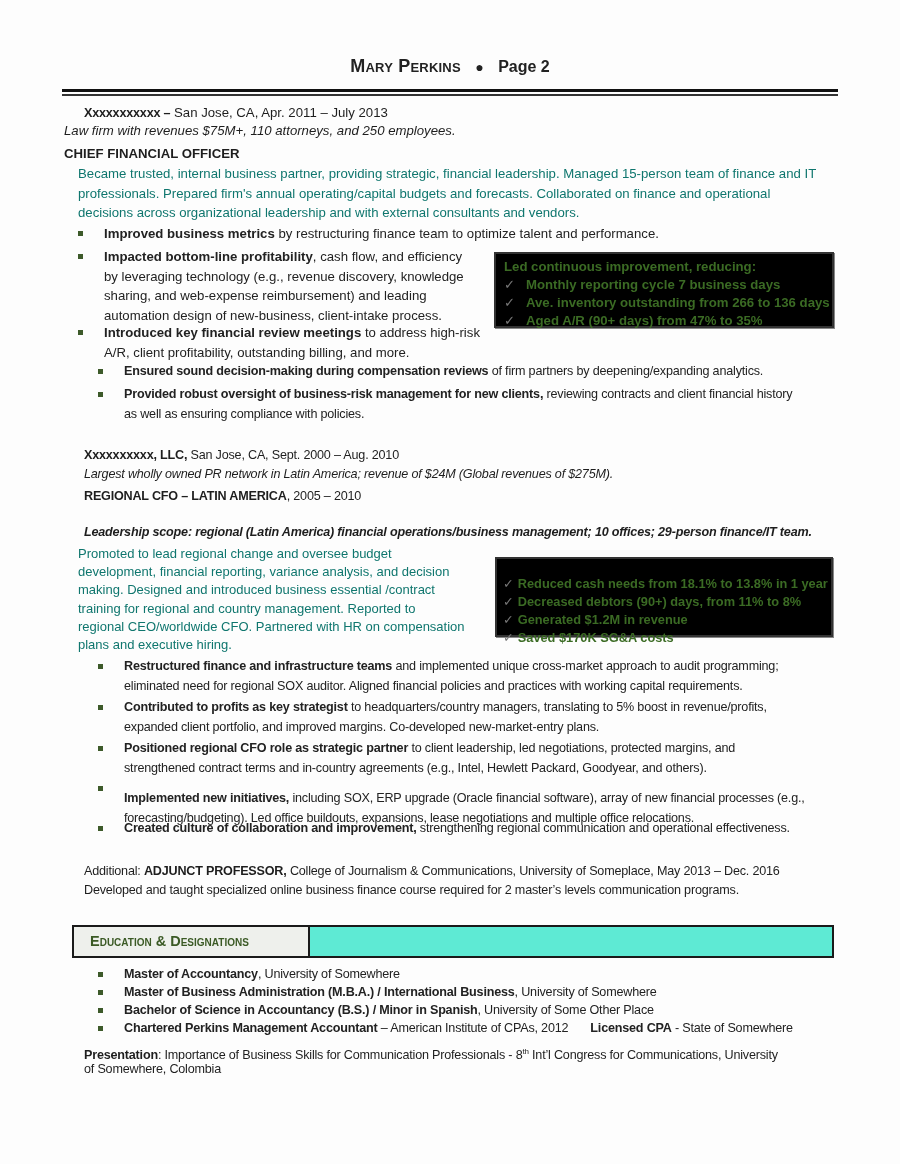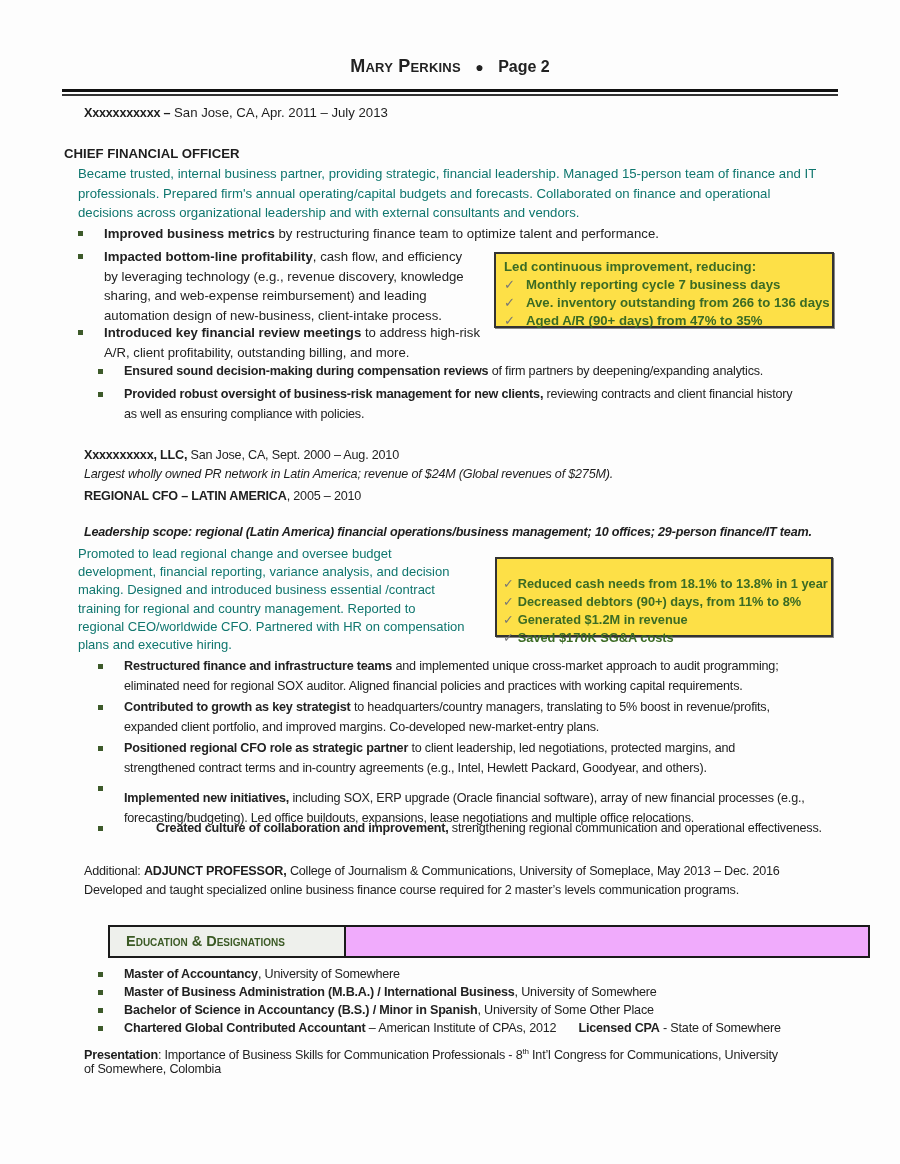--- a/index.html
+++ b/index.html
@@ -23,30 +23,30 @@
   .i { font-style: italic; }
   .para { position: absolute; font-size: 13.2px; line-height: 19.5px; color: #0f766e; }
   .bullet-item { position: absolute; left: 78px; font-size: 13.2px; line-height: 19.5px; color: #222; }
   .bullet-item .sq {
     position: absolute; left: 0; top: 7px; width: 5px; height: 5px; background: #3d5a2a;
   }
   .bullet-item .txt { position: absolute; left: 26px; }
   .cond { font-size: 12.6px; letter-spacing: -0.2px; margin-left: 20px; }
 
   .callout {
-    position: absolute; background: #fde047; border: 2px solid #333;
+    position: absolute; background: #000000; border: 2px solid #333;
     box-shadow: 1px 1px 0 #888; color: #3b6b24; font-weight: bold; font-size: 13.2px; line-height: 18px;
   }
   .callout .row { white-space: nowrap; }
   .callout .chk { color: #777; font-weight: normal; display: inline-block; width: 22px; text-align: left; }
   .callout .chk2 { color: #777; font-weight: normal; margin-right: 4px; }
 
   .edu-box {
     position: absolute; left: 72px; top: 925px; width: 758px; height: 29px;
-    border: 2.5px solid #1a1a1a; background: #f0abfc; margin-left: 36px;
+    border: 2.5px solid #1a1a1a; background: #5eead4;
   }
   .edu-title {
     position: absolute; left: 0; top: 0; width: 236px; height: 29px; background: #eef0ec;
     border-right: 2px solid #1a1a1a; color: #3b5a25; font-weight: bold; font-size: 14.5px;
     font-variant: small-caps; line-height: 29px; padding-left: 16px; box-sizing: border-box;
   }
   sup { font-size: 8px; }
 </style>
 </head>
 <body>
@@ -57,20 +57,21 @@
     <span class="name">Mary Perkins</span>
     <span class="dot">●</span>
     <span>Page 2</span>
   </div>
   <div class="rule thick"></div>
   <div class="rule thin"></div>
 
   <div class="line" style="top:103px;">
     <span class="b cond">Xxxxxxxxxxx –</span><span> San Jose, CA, Apr. 2011 – July 2013</span>
   </div>
+  <div class="line i" style="top:121px;">Law firm with revenues $75M+, 110 attorneys, and 250 employees.</div>
   <div class="line b" style="top:144px;">CHIEF FINANCIAL OFFICER</div>
 
   <div class="para" style="left:78px; top:164px;">
     <div>Became trusted, internal business partner, providing strategic, financial leadership. Managed 15-person team of finance and IT</div>
     <div>professionals. Prepared firm's annual operating/capital budgets and forecasts. Collaborated on finance and operational</div>
     <div>decisions across organizational leadership and with external consultants and vendors.</div>
   </div>
 
   <div class="bullet-item" style="top:224px;">
     <span class="sq"></span>
@@ -143,41 +144,41 @@
   <div class="bullet-item cond" style="top:657px;">
     <span class="sq"></span>
     <div class="txt" style="white-space:nowrap;">
       <div><span class="b">Restructured finance and infrastructure teams</span><span> and implemented unique cross-market approach to audit programming;</span></div>
       <div>eliminated need for regional SOX auditor. Aligned financial policies and practices with working capital requirements.</div>
     </div>
   </div>
   <div class="bullet-item cond" style="top:698px;">
     <span class="sq"></span>
     <div class="txt" style="white-space:nowrap;">
-      <div><span class="b">Contributed to growth as key strategist</span><span> to headquarters/country managers, translating to 5% boost in revenue/profits,</span></div>
+      <div><span class="b">Contributed to profits as key strategist</span><span> to headquarters/country managers, translating to 5% boost in revenue/profits,</span></div>
       <div>expanded client portfolio, and improved margins. Co-developed new-market-entry plans.</div>
     </div>
   </div>
   <div class="bullet-item cond" style="top:739px;">
     <span class="sq"></span>
     <div class="txt" style="white-space:nowrap;">
       <div><span class="b">Positioned regional CFO role as strategic partner</span><span> to client leadership, led negotiations, protected margins, and</span></div>
       <div>strengthened contract terms and in-country agreements (e.g., Intel, Hewlett Packard, Goodyear, and others).</div>
     </div>
   </div>
   <div class="bullet-item cond" style="top:779px;">
     <span class="sq"></span>
     <div class="txt" style="white-space:nowrap;margin-top:10px;">
       <div><span class="b">Implemented new initiatives,</span><span> including SOX, ERP upgrade (Oracle financial software), array of new financial processes (e.g.,</span></div>
       <div>forecasting/budgeting). Led office buildouts, expansions, lease negotiations and multiple office relocations.</div>
     </div>
   </div>
   <div class="bullet-item cond" style="top:819px;">
     <span class="sq"></span>
-    <div class="txt" style="white-space:nowrap;margin-left:32px;">
+    <div class="txt" style="white-space:nowrap;">
       <div><span class="b">Created culture of collaboration and improvement,</span><span> strengthening regional communication and operational effectiveness.</span></div>
     </div>
   </div>
 
   <div class="line cond" style="top:862px;">
     <span>Additional: </span><span class="b">ADJUNCT PROFESSOR,</span><span> College of Journalism &amp; Communications, University of Someplace, May 2013 – Dec. 2016</span>
   </div>
   <div class="line cond" style="top:881px;">Developed and taught specialized online business finance course required for 2 master’s levels communication programs.</div>
 
   <div class="edu-box">
@@ -191,21 +192,21 @@
   <div class="bullet-item cond" style="top:983px;">
     <span class="sq"></span>
     <div class="txt" style="white-space:nowrap;"><span class="b">Master of Business Administration (M.B.A.) / International Business</span><span>, University of Somewhere</span></div>
   </div>
   <div class="bullet-item cond" style="top:1001px;">
     <span class="sq"></span>
     <div class="txt" style="white-space:nowrap;"><span class="b">Bachelor of Science in Accountancy (B.S.) / Minor in Spanish</span><span>, University of Some Other Place</span></div>
   </div>
   <div class="bullet-item cond" style="top:1019px;">
     <span class="sq"></span>
-    <div class="txt" style="white-space:nowrap;"><span class="b">Chartered Global Contributed Accountant</span><span> – American Institute of CPAs, 2012</span><span style="display:inline-block; width:22px;"></span><span class="b">Licensed CPA</span><span> - State of Somewhere</span></div>
+    <div class="txt" style="white-space:nowrap;"><span class="b">Chartered Perkins Management Accountant</span><span> – American Institute of CPAs, 2012</span><span style="display:inline-block; width:22px;"></span><span class="b">Licensed CPA</span><span> - State of Somewhere</span></div>
   </div>
 
   <div class="line cond" style="top:1042px;">
     <span class="b">Presentation</span><span>: Importance of Business Skills for Communication Professionals - 8</span><sup>th</sup><span> Int’l Congress for Communications, University</span>
   </div>
   <div class="line cond" style="top:1060px;">of Somewhere, Colombia</div>
 
 </div>
 
 </body></html>

